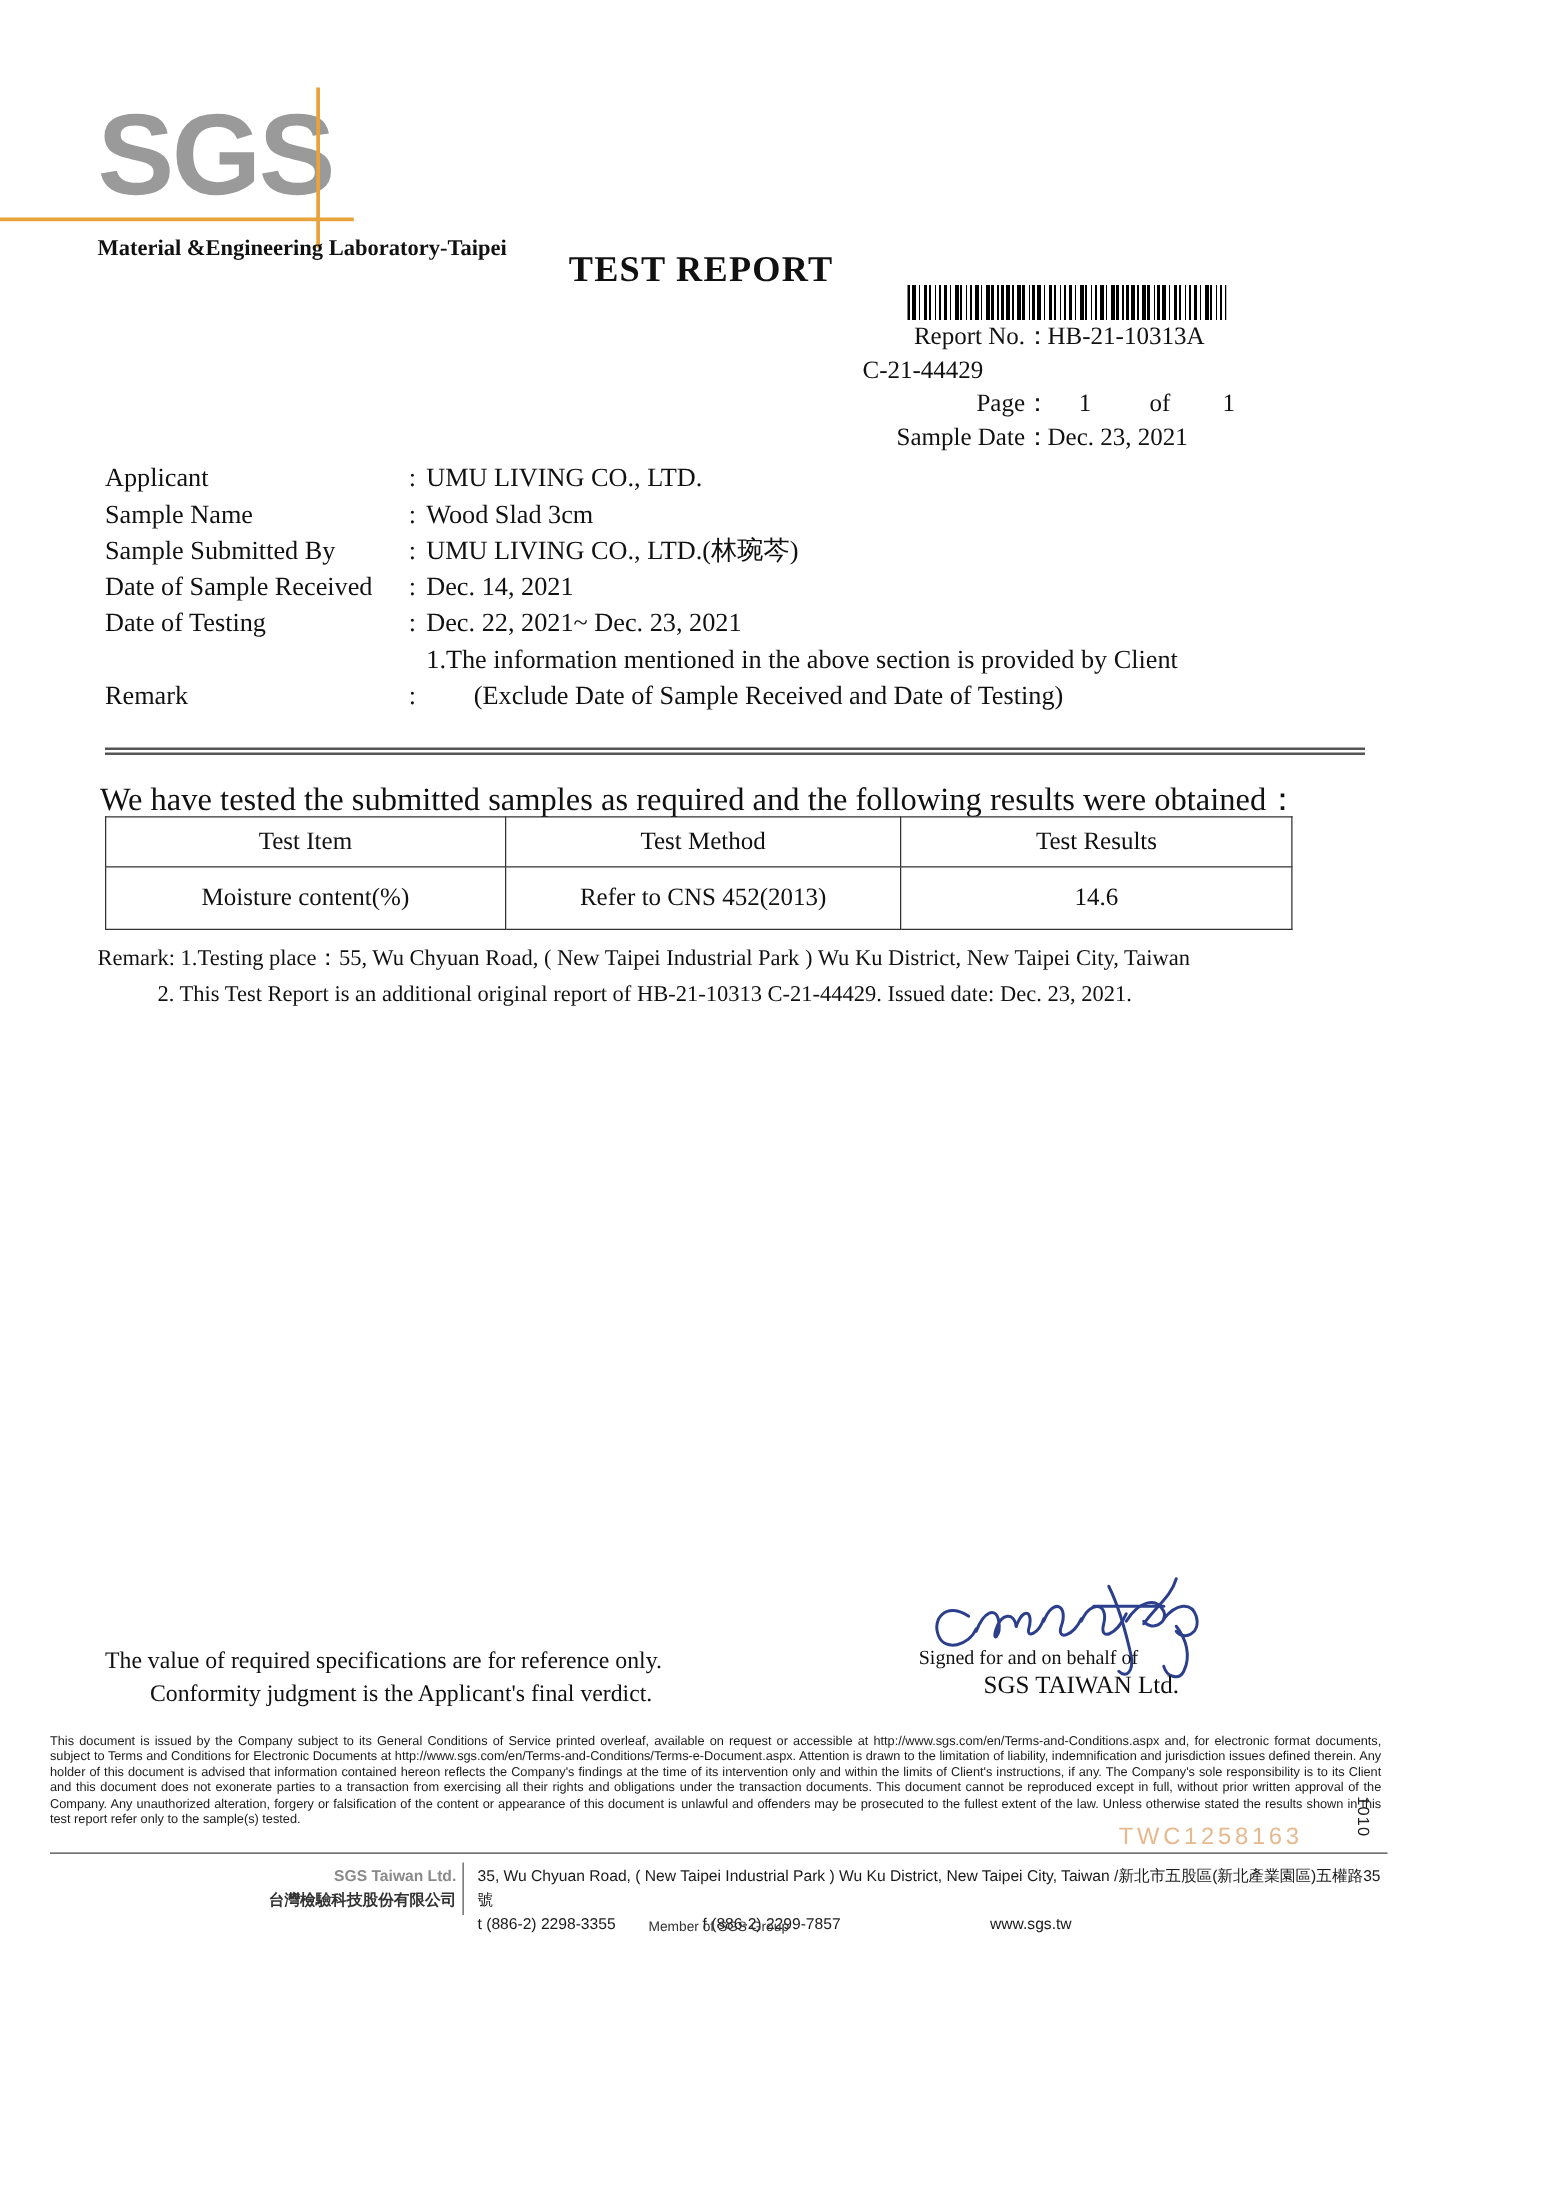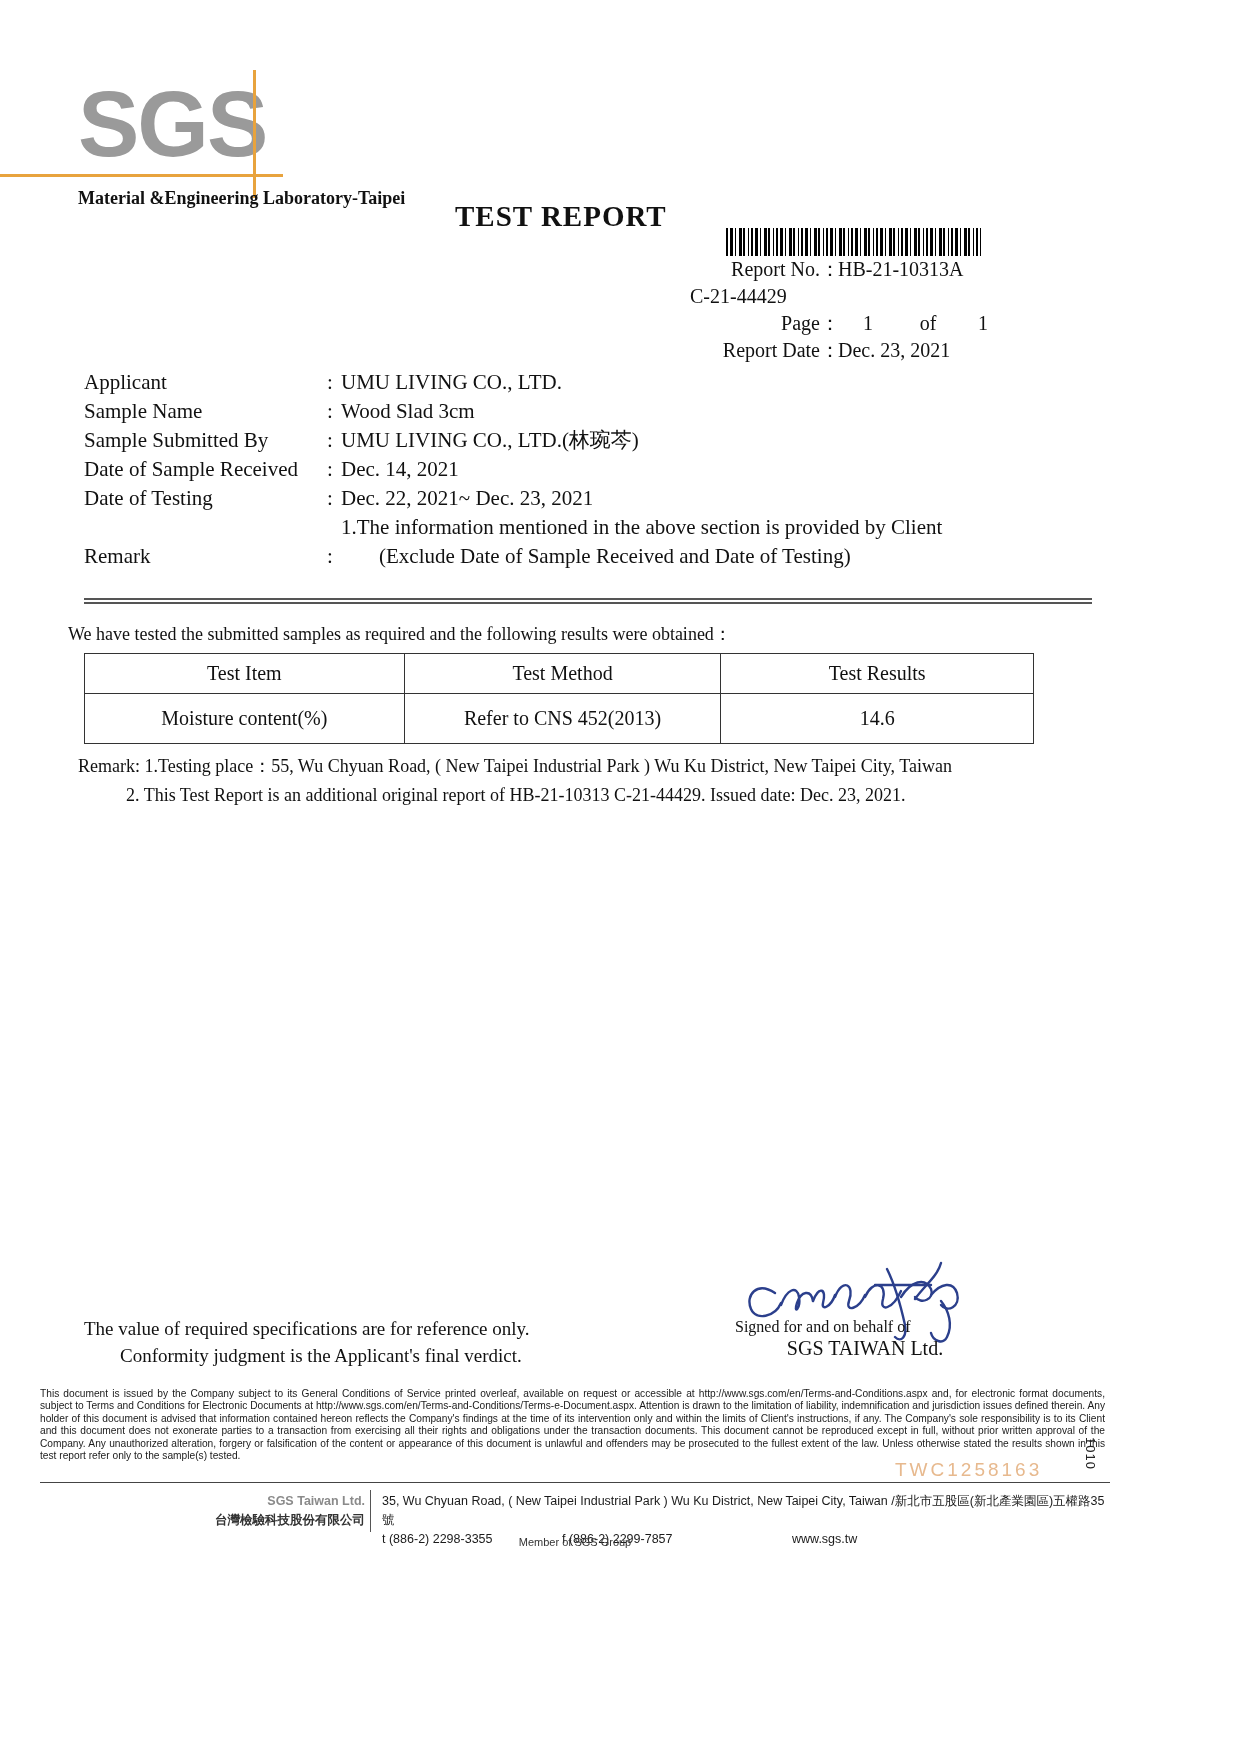--- a/index.html
+++ b/index.html
@@ -137,23 +137,23 @@
     left: 84px;
     top: 598px;
     width: 1008px;
     height: 6px;
     border-top: 2px solid #555;
     border-bottom: 2px solid #555;
   }
 
   .intro {
     position: absolute;
-    left: 68px;
+    left: 80px;
     top: 622px;
-    font-size: 18px;
+    font-size: 26px;
   }
 
   
   .results {
     position: absolute;
     left: 84px;
     top: 653px;
     width: 950px;
     border-collapse: collapse;
     font-size: 20px;
@@ -331,21 +331,21 @@
     </div>
     <div class="meta-row-indent">C-21-44429</div>
     <div class="page-row">
       <span class="pg-label">Page</span>
       <span class="pg-colon">：</span>
       <span class="pg-num">1</span>
       <span class="pg-of">of</span>
       <span class="pg-total">1</span>
     </div>
     <div class="meta-row">
-      <span class="meta-label">Report Date</span>
+      <span class="meta-label">Sample Date</span>
       <span class="meta-colon">：</span>
       <span class="meta-value">Dec. 23, 2021</span>
     </div>
   </div>
 
   <div class="info">
     <div class="info-row">
       <span class="info-label">Applicant</span>
       <span class="info-colon">:</span>
       <span class="info-value">UMU LIVING CO., LTD.</span>

